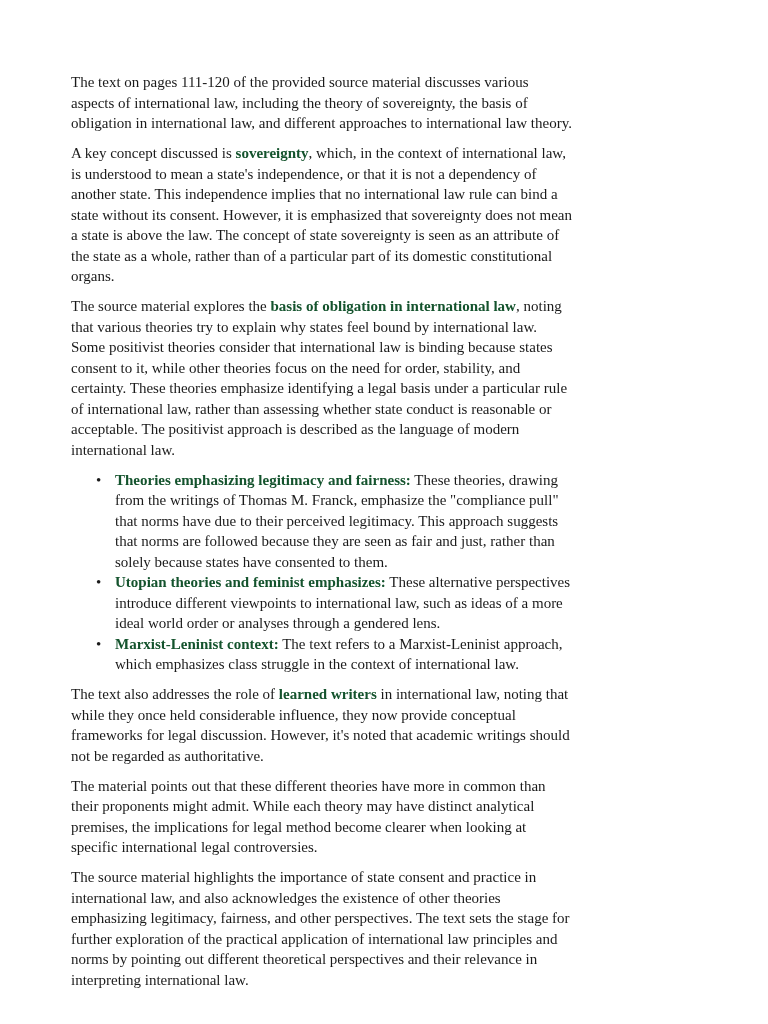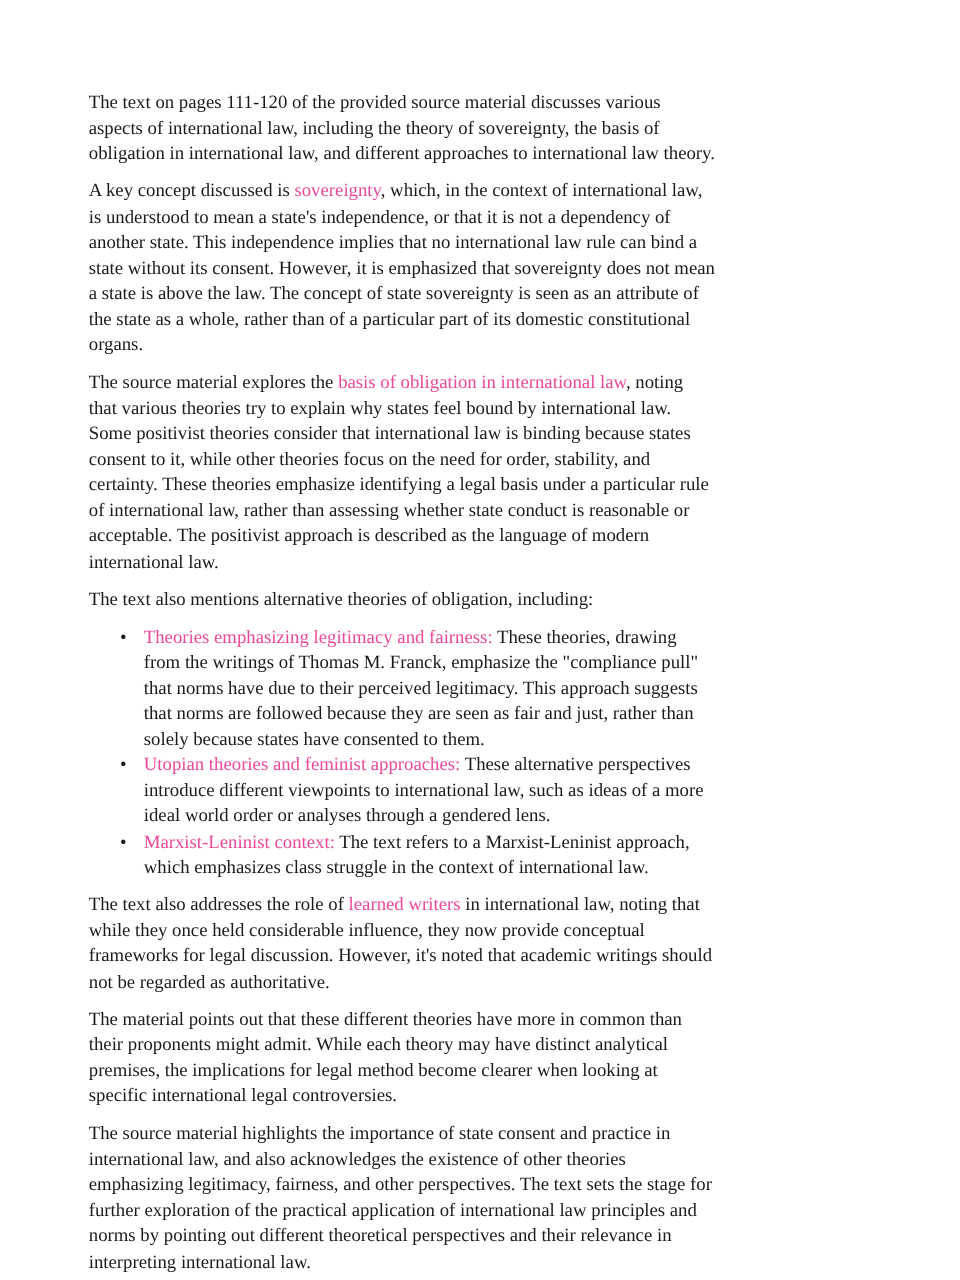--- a/index.html
+++ b/index.html
@@ -33,41 +33,40 @@
     li {
       position: relative;
       margin: 0;
     }
     li .bullet {
       position: absolute;
       left: -19px;
       top: 0;
       font-size: 15px;
     }
-    b { font-weight: normal; color: #ec4899; }
+    b { font-weight: bold; color: #14532d; }
   </style>
 </head>
 <body>
 
 <div class="page">
 
   <p><span>The text on pages 111-120 of the provided source material discusses various aspects of international law, including the theory of sovereignty, the basis of obligation in international law, and different approaches to international law theory.</span></p>
 
   <p><span>A key concept discussed is </span><b>sovereignty</b><span>, which, in the context of international law, is understood to mean a state's independence, or that it is not a dependency of another state. This independence implies that no international law rule can bind a state without its consent. However, it is emphasized that sovereignty does not mean a state is above the law. The concept of state sovereignty is seen as an attribute of the state as a whole, rather than of a particular part of its domestic constitutional organs.</span></p>
 
   <p><span>The source material explores the </span><b>basis of obligation in international law</b><span>, noting that various theories try to explain why states feel bound by international law. Some positivist theories consider that international law is binding because states consent to it, while other theories focus on the need for order, stability, and certainty. These theories emphasize identifying a legal basis under a particular rule of international law, rather than assessing whether state conduct is reasonable or acceptable. The positivist approach is described as the language of modern international law.</span></p>
 
-  <p><span>The text also mentions alternative theories of obligation, including:</span></p>
 
   <ul>
     <li>
       <span class="bullet">•</span><b>Theories emphasizing legitimacy and fairness:</b><span> These theories, drawing from the writings of Thomas M. Franck, emphasize the "compliance pull" that norms have due to their perceived legitimacy. This approach suggests that norms are followed because they are seen as fair and just, rather than solely because states have consented to them.</span>
     </li>
     <li>
-      <span class="bullet">•</span><b>Utopian theories and feminist approaches:</b><span> These alternative perspectives introduce different viewpoints to international law, such as ideas of a more ideal world order or analyses through a gendered lens.</span>
+      <span class="bullet">•</span><b>Utopian theories and feminist emphasizes:</b><span> These alternative perspectives introduce different viewpoints to international law, such as ideas of a more ideal world order or analyses through a gendered lens.</span>
     </li>
     <li>
       <span class="bullet">•</span><b>Marxist-Leninist context:</b><span> The text refers to a Marxist-Leninist approach, which emphasizes class struggle in the context of international law.</span>
     </li>
   </ul>
 
   <p><span>The text also addresses the role of </span><b>learned writers</b><span> in international law, noting that while they once held considerable influence, they now provide conceptual frameworks for legal discussion. However, it's noted that academic writings should not be regarded as authoritative.</span></p>
 
   <p><span>The material points out that these different theories have more in common than their proponents might admit. While each theory may have distinct analytical premises, the implications for legal method become clearer when looking at specific international legal controversies.</span></p>
 

